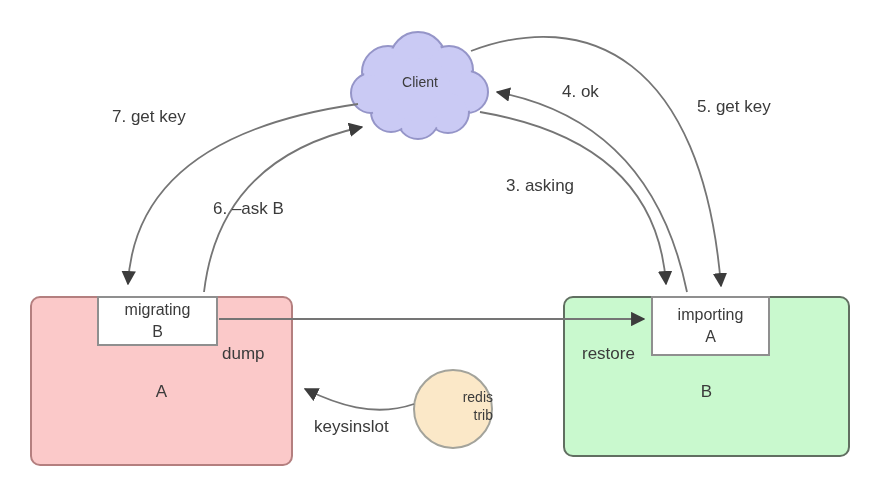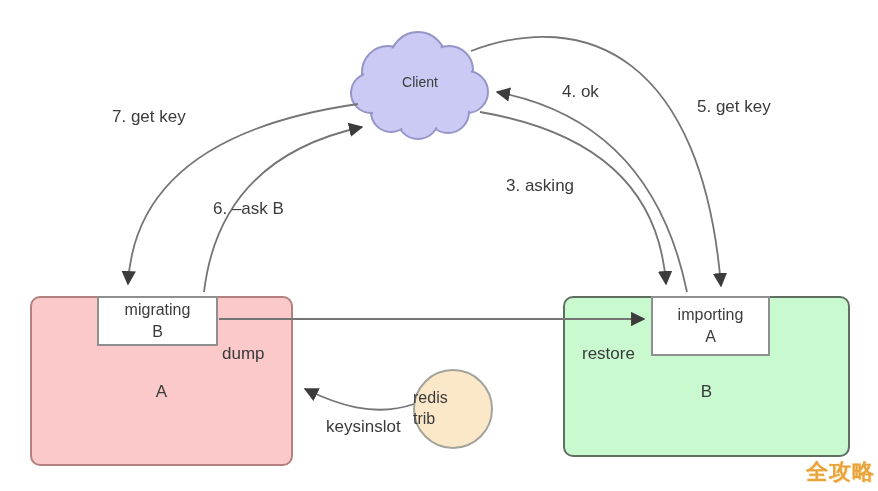--- a/index.html
+++ b/index.html
@@ -19,26 +19,26 @@
   #tab-a{left:97px;top:296px;width:121px;height:50px;}
   #tab-b{left:651px;top:296px;width:119px;height:60px;}
   svg#wires{position:absolute;left:0;top:0;z-index:3;}
   .label{position:absolute;z-index:4;font-size:17px;white-space:nowrap;}
   .cloud-c{fill:var(--cloud-fill);stroke:var(--cloud-border);stroke-width:2;}
   .cloud-f{fill:var(--cloud-fill);}
   .arrow{fill:none;stroke:var(--arrow);stroke-width:1.8;}
   .ah{fill:var(--arrowhead);}
   .trib-circle{fill:var(--trib-fill);stroke:var(--trib-border);stroke-width:2;}
   #client-label{left:385px;top:74px;width:70px;text-align:center;font-size:14px;}
-  #trib-label{left:413px;top:388px;width:80px;text-align:left;font-size:16px;line-height:1.3;}
+  #trib-label{left:413px;top:388px;width:80px;text-align:right;font-size:14px;line-height:1.3;}
   #label-a{left:30px;top:382px;width:263px;text-align:center;}
   #label-b{left:563px;top:382px;width:287px;text-align:center;}
   #label-dump{left:222px;top:344px;}
   #label-restore{left:582px;top:344px;}
-  #label-keysinslot{left:314px;top:417px;margin-left:12px;}
+  #label-keysinslot{left:314px;top:417px;}
   #step1{left:112px;top:107px;}
   #step2{left:213px;top:199px;}
   #step3{left:506px;top:176px;}
   #step4{left:562px;top:82px;}
   #step5{left:677px;top:97px;margin-left:20px;}
   #watermark{
     position:absolute;right:3px;bottom:4px;z-index:5;
     font-size:22px;font-weight:bold;color:var(--watermark);
     text-shadow:0 0 1px #fff3d6,1px 1px 0 #fde9c4;letter-spacing:1px;
   }
@@ -109,14 +109,13 @@
   <div class="label" id="label-dump">dump</div>
   <div class="label" id="label-restore">restore</div>
   <div class="label" id="label-keysinslot">keysinslot</div>
 
   <div class="label" id="step1">7. get key</div>
   <div class="label" id="step2">6. –ask B</div>
   <div class="label" id="step3">3. asking</div>
   <div class="label" id="step4">4. ok</div>
   <div class="label" id="step5">5. get key</div>
 
-  <div id="watermark">全攻略</div>
 </div>
 
 </body></html>

